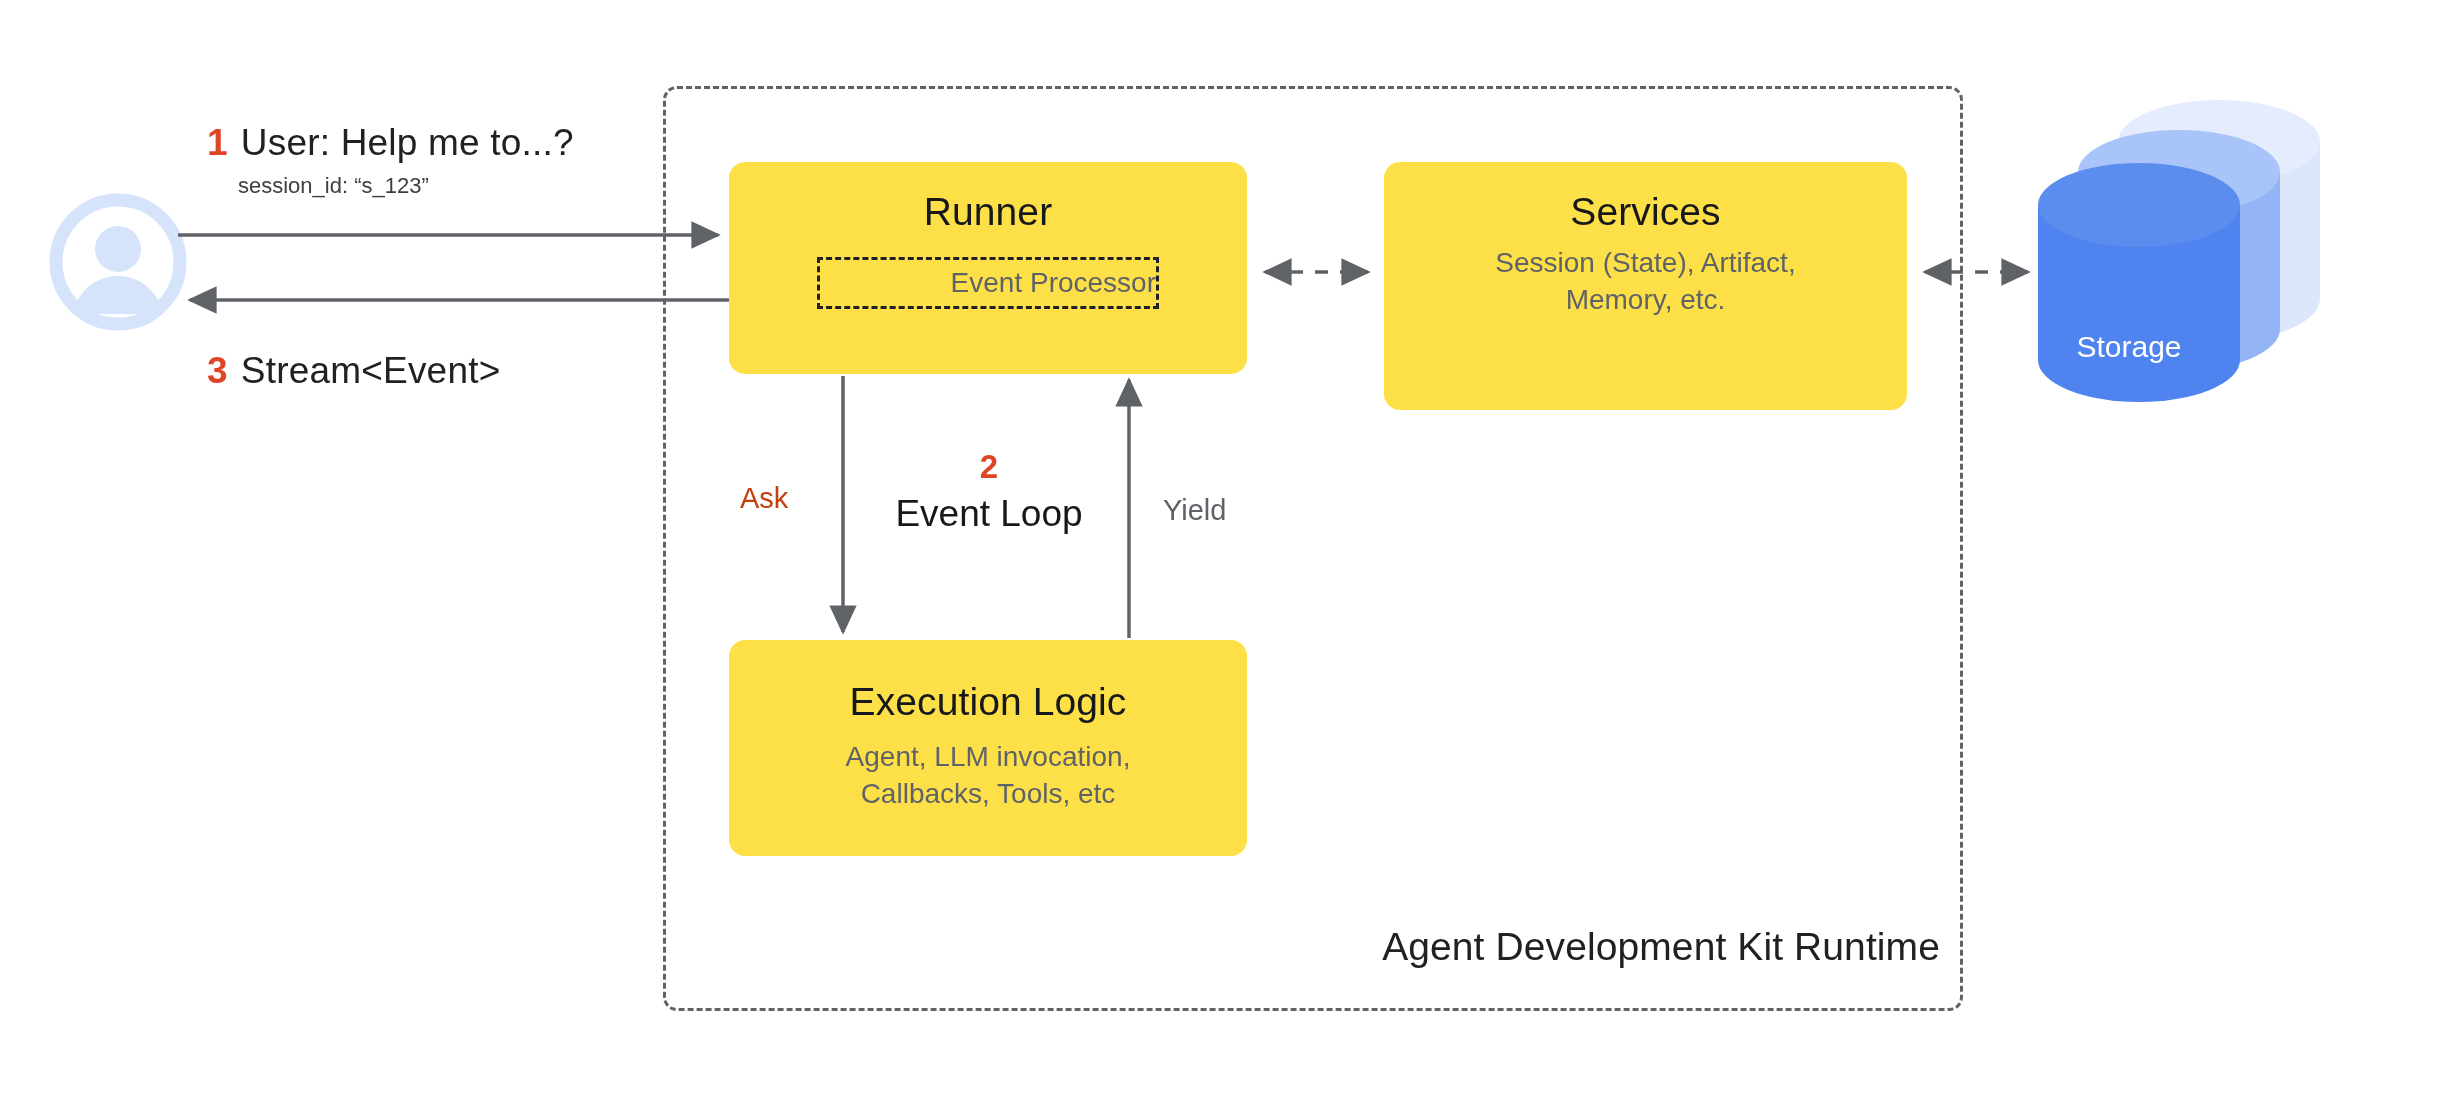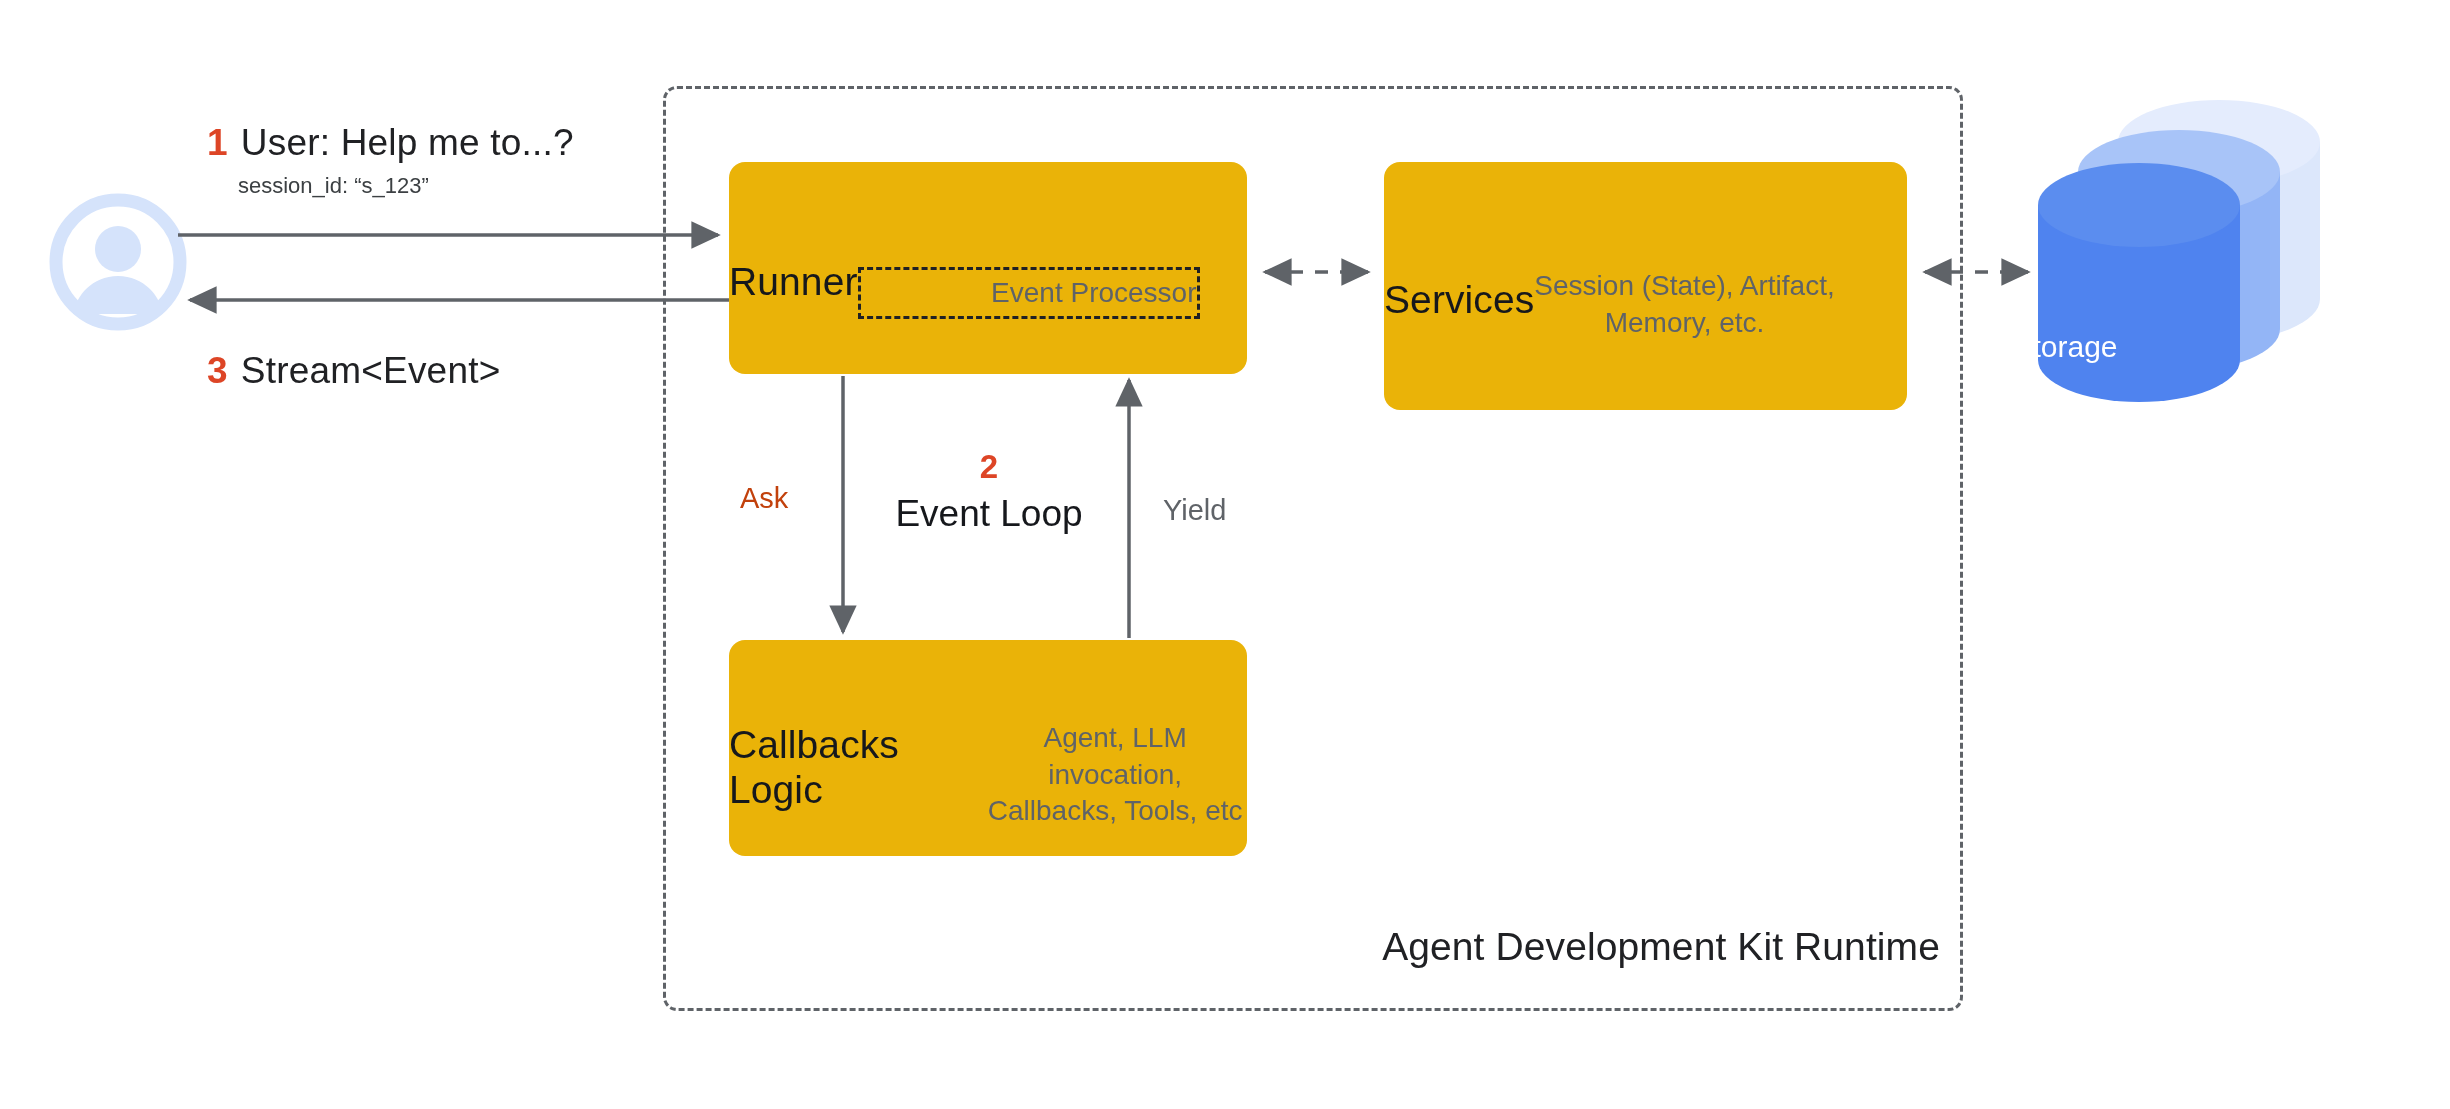--- a/index.html
+++ b/index.html
@@ -13,22 +13,22 @@
     left:663px;top:86px;width:1300px;height:925px;
     border:3px dashed #5f6368;border-radius:14px;box-sizing:border-box;
   }
   #runtime-label{
     left:1320px;top:925px;width:620px;text-align:right;
     font-size:39px;color:#202124;letter-spacing:0.1px;white-space:nowrap;
   }
 
   
   .node{
-    background:#eab308;border-radius:16px;box-sizing:border-box;
-    display:flex;flex-direction:row;align-items:center;justify-content:center;
+    background:#fde047;border-radius:16px;box-sizing:border-box;
+    display:flex;flex-direction:column;align-items:center;justify-content:center;
   }
   .node-title{font-size:39px;color:#16181c;line-height:1.15;letter-spacing:.1px;}
   .node-sub{font-size:28px;color:#5f6368;line-height:1.32;text-align:center;margin-top:14px;}
 
   #runner-box{left:729px;top:162px;width:518px;height:212px;justify-content:flex-start;padding-top:28px;}
   #runner-title{}
   #event-processor{
     margin-top:22px;width:342px;height:52px;
     border:3px dashed #202124;box-sizing:border-box;
     display:flex;align-items:center;justify-content:flex-end;
@@ -56,21 +56,21 @@
   
   #eventloop-label{left:830px;top:450px;width:318px;text-align:center;}
   #eventloop-num{font-size:33px;color:#dd4526;font-weight:bold;line-height:1;}
   #eventloop-text{font-size:37px;color:#16181c;margin-top:12px;line-height:1;}
   #ask-label{left:740px;top:482px;font-size:29px;color:#c2410c;}
   #yield-label{left:1163px;top:494px;font-size:29px;color:#5f6368;}
 
   
   #storage{left:2030px;top:95px;width:380px;height:330px;}
   #storage-label{
-    left:1910px;top:330px;width:310px;text-align:center;
+    left:1974px;top:330px;width:310px;text-align:center;
     font-size:30px;color:#ffffff;
   }
 
   svg{display:block;overflow:visible;}
 </style>
 </head>
 <body>
 
 <div id="stage">
 
@@ -125,21 +125,21 @@
       <span>Event Processor</span>
     </div>
   </div>
 
   <div class="abs node" id="services-box">
     <div class="node-title">Services</div>
     <div class="node-sub" id="services-sub">Session (State), Artifact,<br>Memory, etc.</div>
   </div>
 
   <div class="abs node" id="exec-box">
-    <div class="node-title">Callbacks Logic</div>
+    <div class="node-title">Execution Logic</div>
     <div class="node-sub" id="exec-sub">Agent, LLM invocation,<br>Callbacks, Tools, etc</div>
   </div>
 
   <div class="abs" id="eventloop-label">
     <div id="eventloop-num">2</div>
     <div id="eventloop-text">Event Loop</div>
   </div>
   <div class="abs" id="ask-label">Ask</div>
   <div class="abs" id="yield-label">Yield</div>
 

